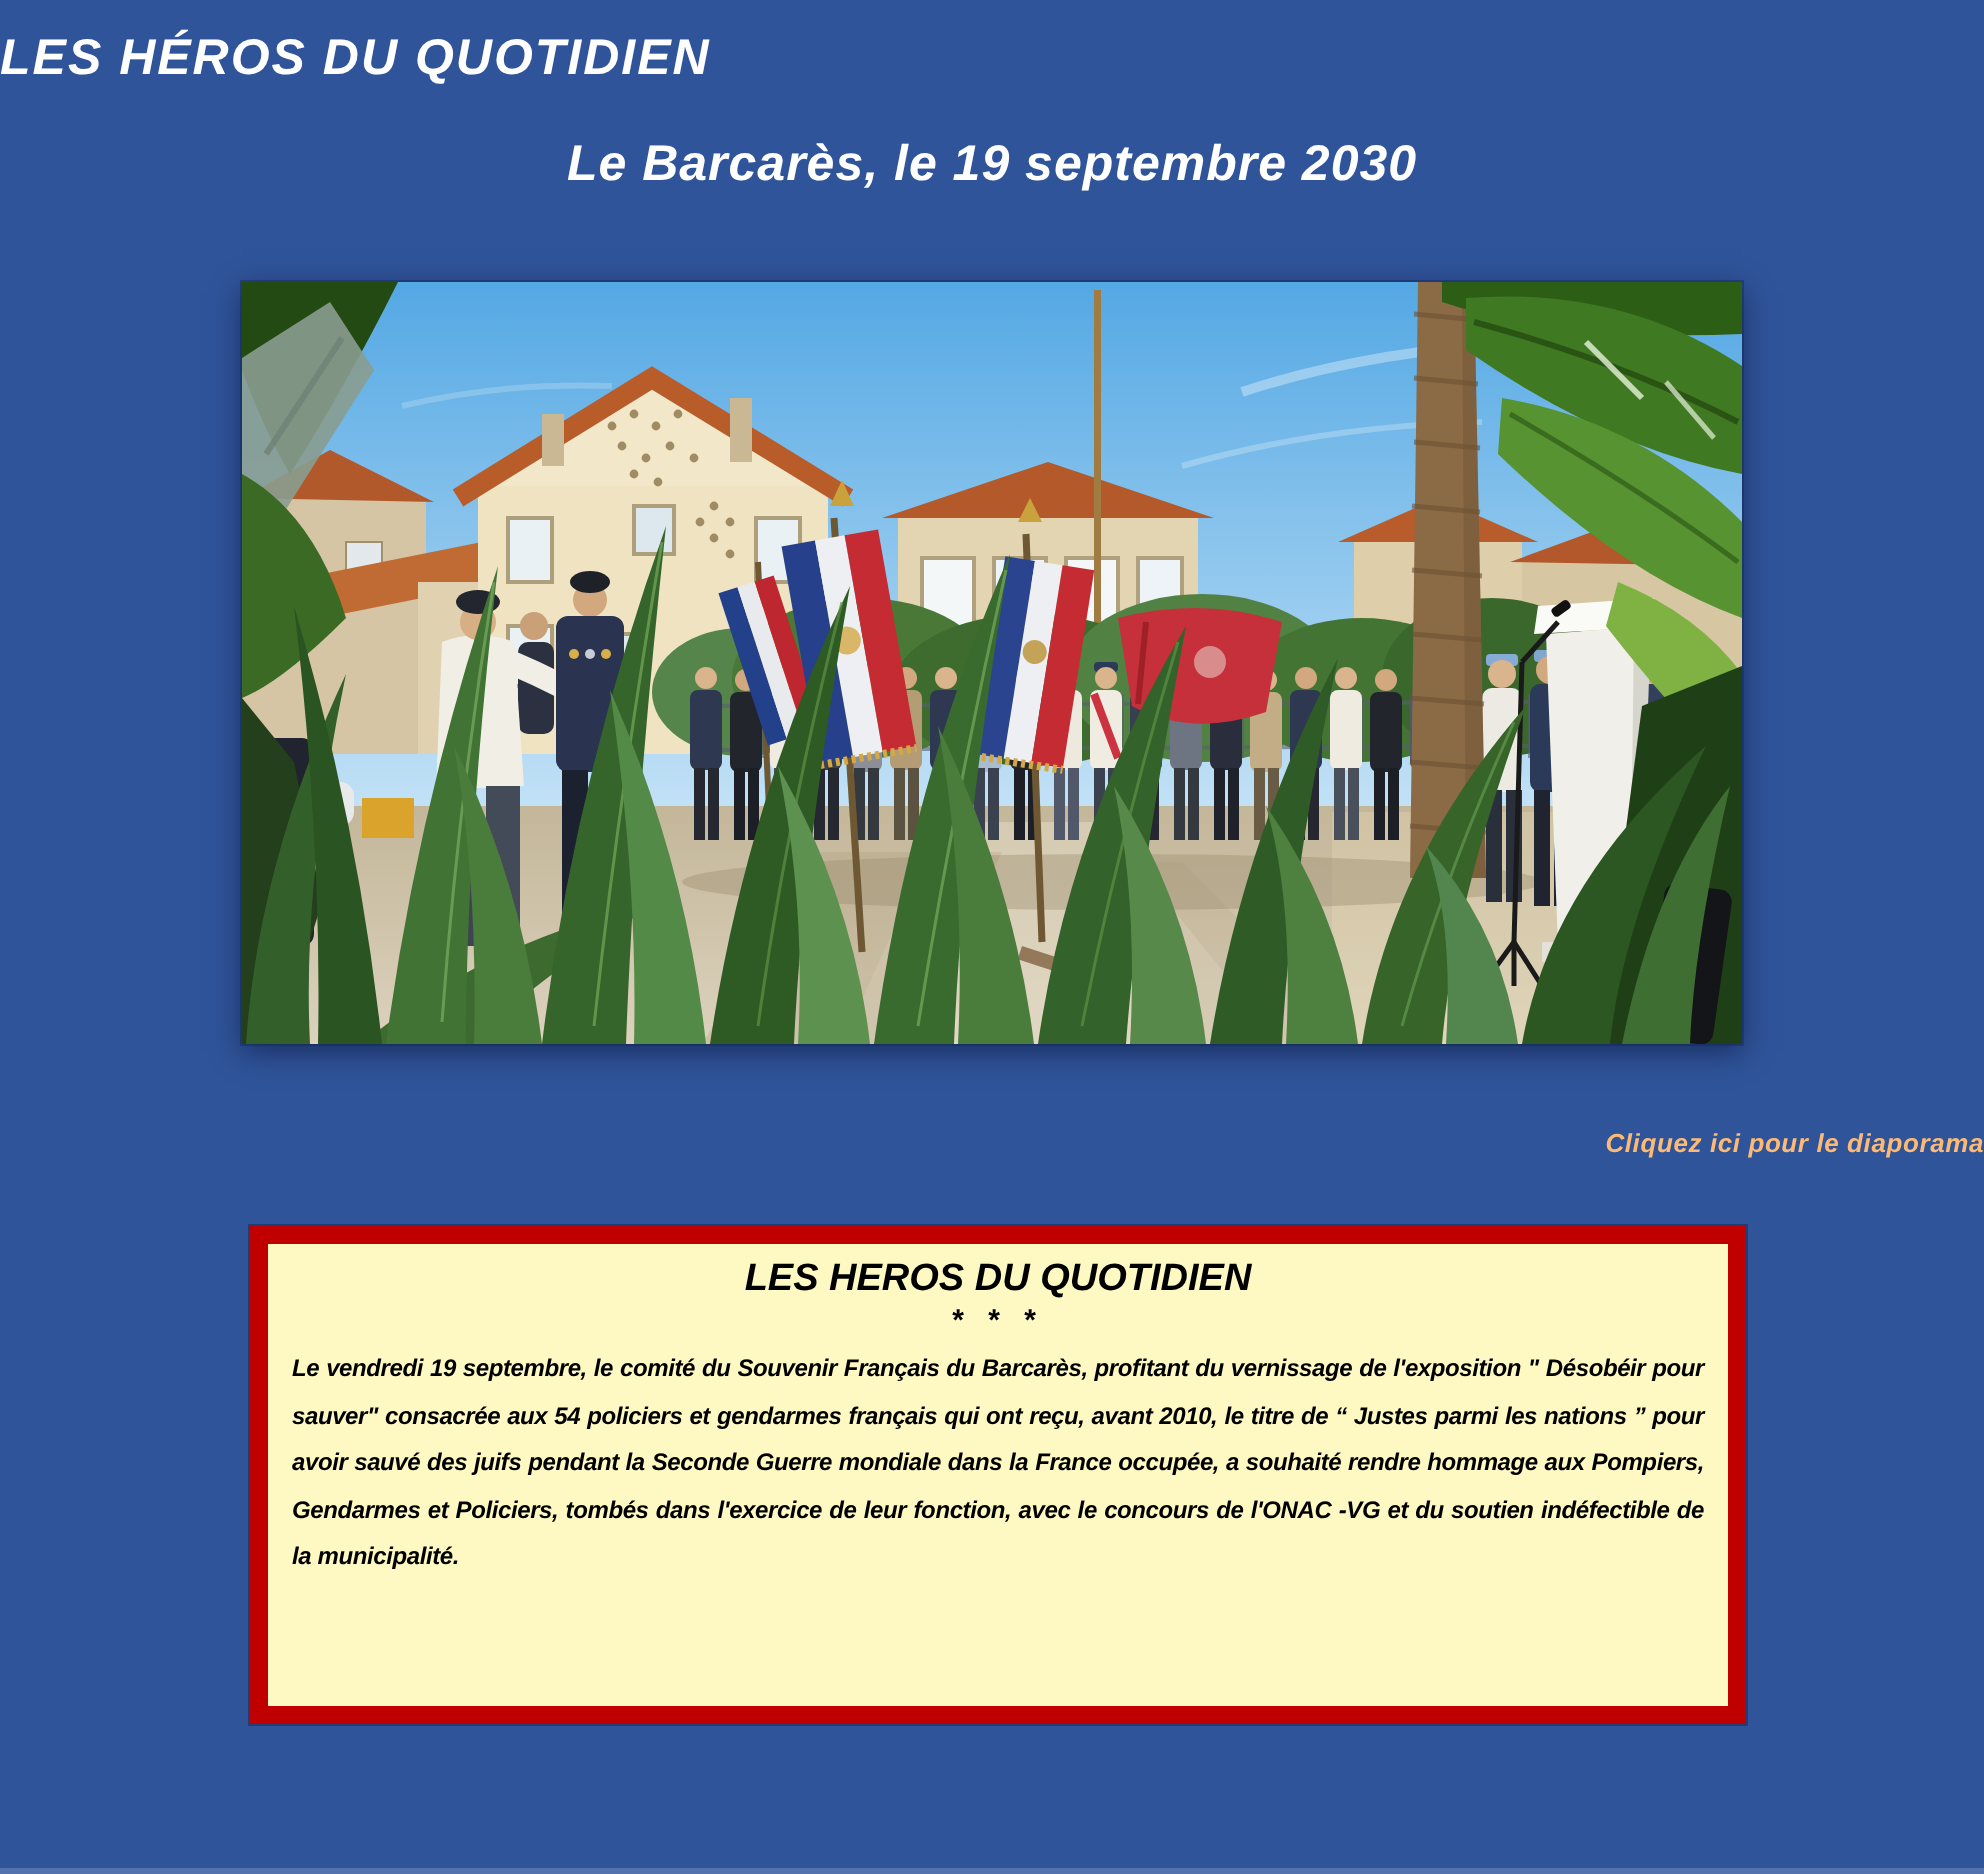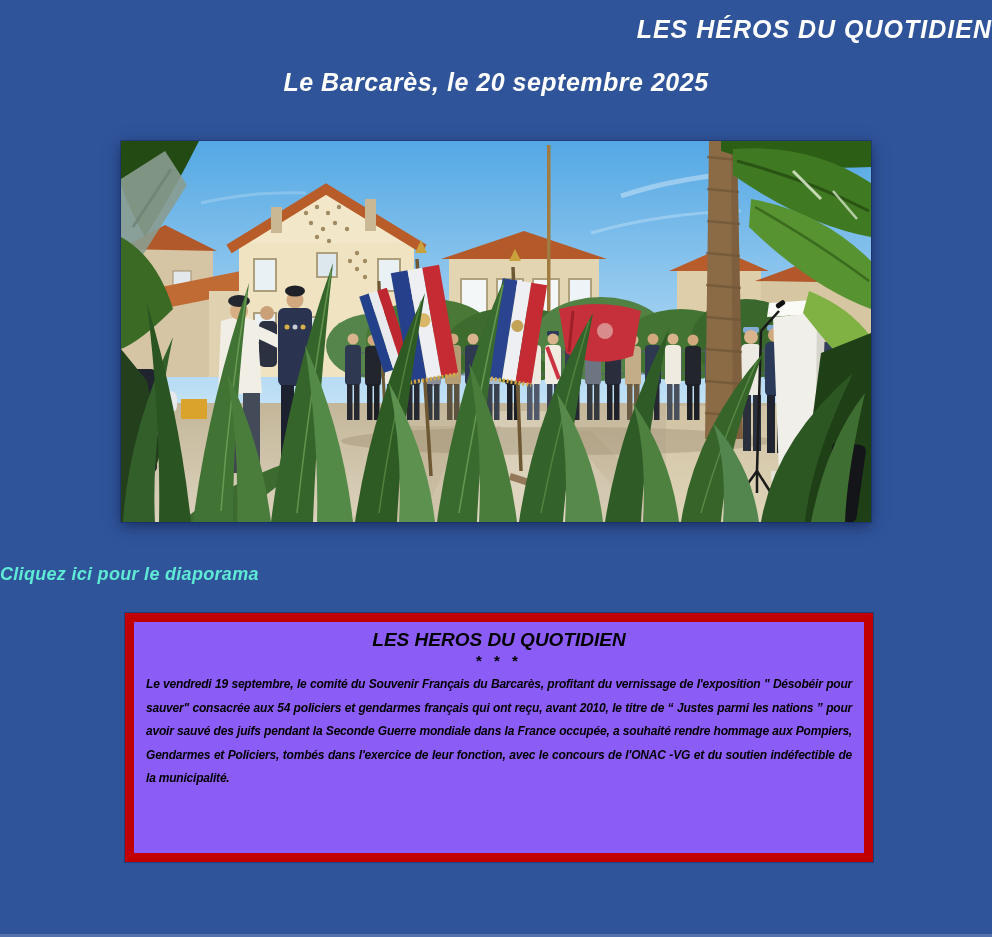--- a/index.html
+++ b/index.html
@@ -5,50 +5,50 @@
   html, body {
     margin: 0; padding: 0;
     width: 992px; height: 937px;
     background: #30549A;
     font-family: "Liberation Sans", sans-serif;
     overflow: hidden;
     position: relative;
   }
   .page-title {
     position: absolute; top: 15px; left: 0; width: 100%;
-    text-align: right; color: #FFFFFF;
+    text-align: left; color: #FFFFFF;
     font-style: italic; font-weight: bold;
     font-size: 25px; letter-spacing: 1px;
   }
   .page-subtitle {
     position: absolute; top: 68px; left: 0; width: 100%;
     text-align: center; color: #FFFFFF;
     font-style: italic; font-weight: bold;
     font-size: 25px; letter-spacing: 0.5px;
   }
   .photo-frame {
     position: absolute; left: 121px; top: 141px;
     width: 750px; height: 381px;
     box-shadow: 0 0 0 1px rgba(20,40,90,0.45), 0 4px 14px rgba(0,10,40,0.5);
     background: #9ec7e8;
     cursor: pointer;
   }
   .photo-frame svg { display: block; }
   .slideshow-link {
     position: absolute; top: 564px; left: 0; width: 100%;
-    text-align: left; color: #5eead4;
+    text-align: right; color: #fdba74;
     font-style: italic; font-weight: bold;
-    font-size: 18px; letter-spacing: 0.3px;
+    font-size: 13px; letter-spacing: 0.3px;
     cursor: pointer;
   }
   .article-box {
     position: absolute; left: 125px; top: 613px;
     width: 748px; height: 249px;
     box-sizing: border-box;
-    background: #8b5cf6;
+    background: #fef9c3;
     border: 9px solid #C00000;
     outline: 1px solid rgba(22,42,88,0.55);
     padding: 5px 12px 0 12px;
     overflow: hidden;
   }
   .article-title {
     text-align: center; color: #000000;
     font-weight: bold; font-style: italic;
     font-size: 19px; margin: 2px 0 0 0;
   }
@@ -66,21 +66,21 @@
   .bottom-edge-strip {
     position: absolute; bottom: 0; left: 0;
     width: 100%; height: 3px;
     background: rgba(190,205,230,0.25);
   }
 </style>
 </head>
 <body>
 
 <div class="page-title">LES HÉROS DU QUOTIDIEN</div>
-<div class="page-subtitle">Le Barcarès, le 20 septembre 2025</div>
+<div class="page-subtitle">Le Barcarès, le 19 septembre 2030</div>
 
 <div class="photo-frame" aria-label="Cérémonie au Barcarès : porte-drapeaux tricolores et officiels rassemblés devant un pupitre blanc, vus entre de grandes feuilles vertes, maisons aux toits orangés et ciel bleu en arrière-plan">
   <svg viewBox="0 0 750 381" width="750" height="381" preserveAspectRatio="none">
     <defs>
       <linearGradient id="sky" x1="0" y1="0" x2="0" y2="1">
         <stop offset="0" stop-color="#54A8E4"></stop>
           <stop offset="1" stop-color="#C9E5F7"></stop>
       </linearGradient>
       <linearGradient id="ground" x1="0" y1="0" x2="0" y2="1">
         <stop offset="0" stop-color="#C3B699"></stop>

